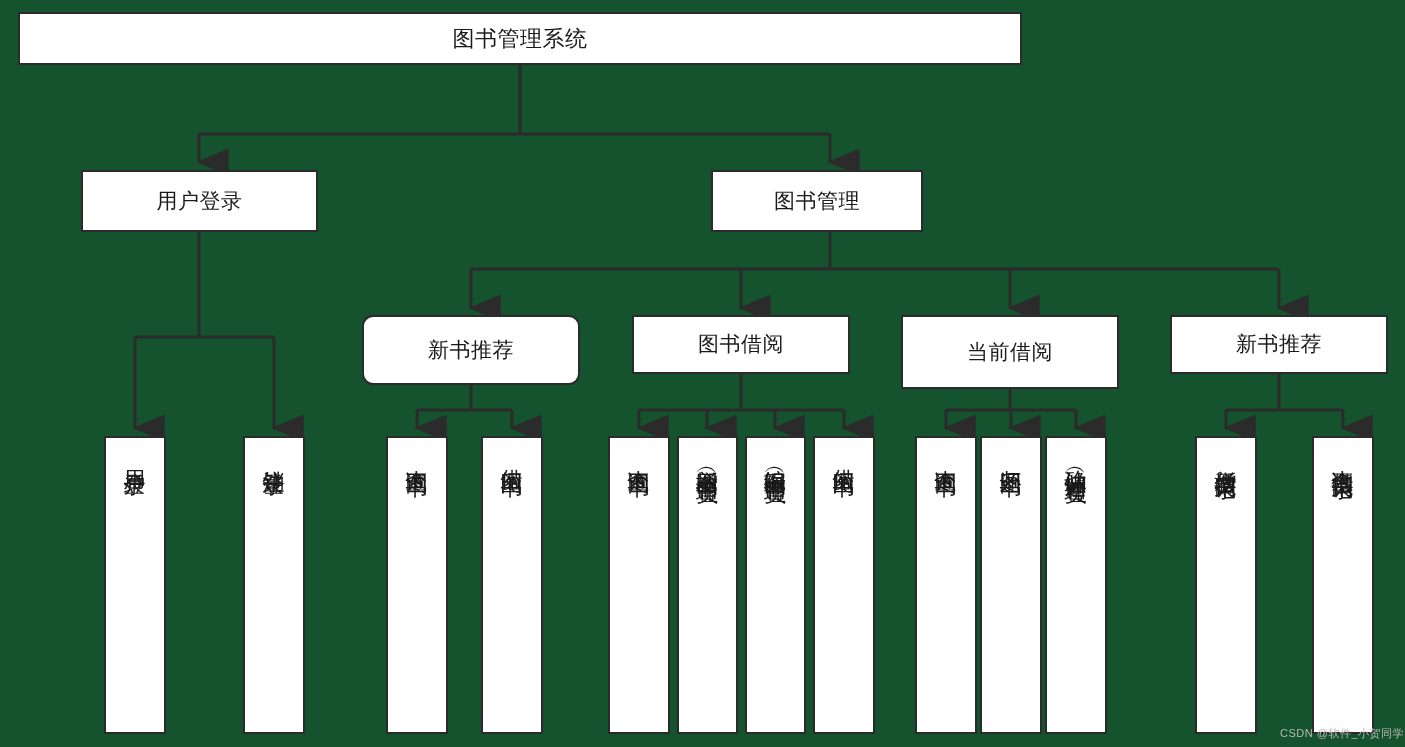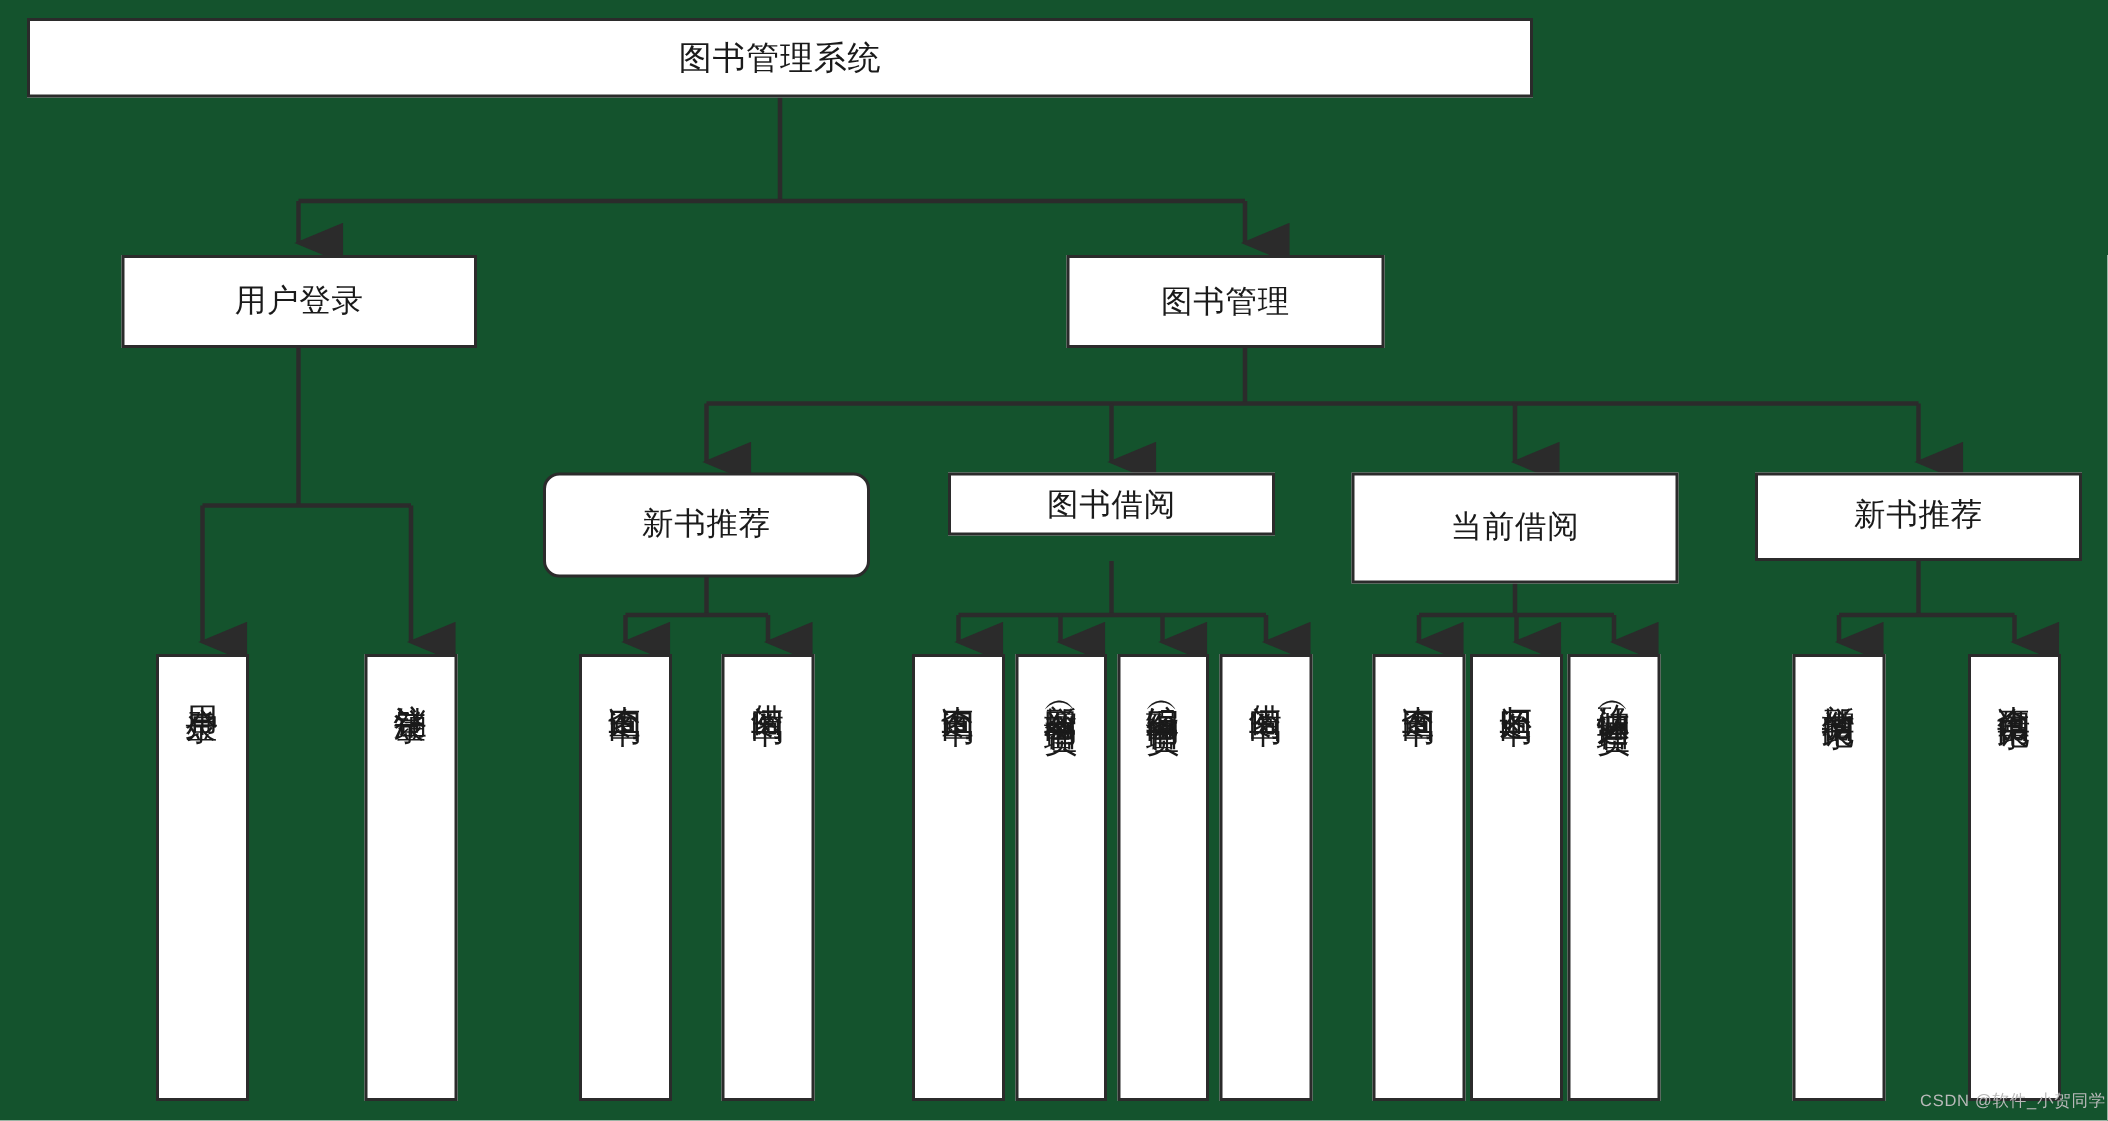--- a/index.html
+++ b/index.html
@@ -139,21 +139,21 @@
   </div>
 
   <div class="node horiz" style="left:711px; top:170px; width:212px; height:62px;font-family:Liberation Serif, serif;">
     <span class="node-label">图书管理</span>
   </div>
 
   <div class="node horiz" style="left:362px; top:315px; width:218px; height:70px;border-radius:11px;">
     <span class="node-label">新书推荐</span>
   </div>
 
-  <div class="node horiz" style="left:632px; top:315px; width:218px; height:42px;font-family:Liberation Serif, serif;">
+  <div class="node horiz" style="left:632px; top:315px; width:218px; height:59px;">
     <span class="node-label">图书借阅</span>
   </div>
 
   <div class="node horiz" style="left:901px; top:315px; width:218px; height:74px;">
     <span class="node-label">当前借阅</span>
   </div>
 
   <div class="node horiz" style="left:1170px; top:315px; width:218px; height:59px;">
     <span class="node-label">新书推荐</span>
   </div>

